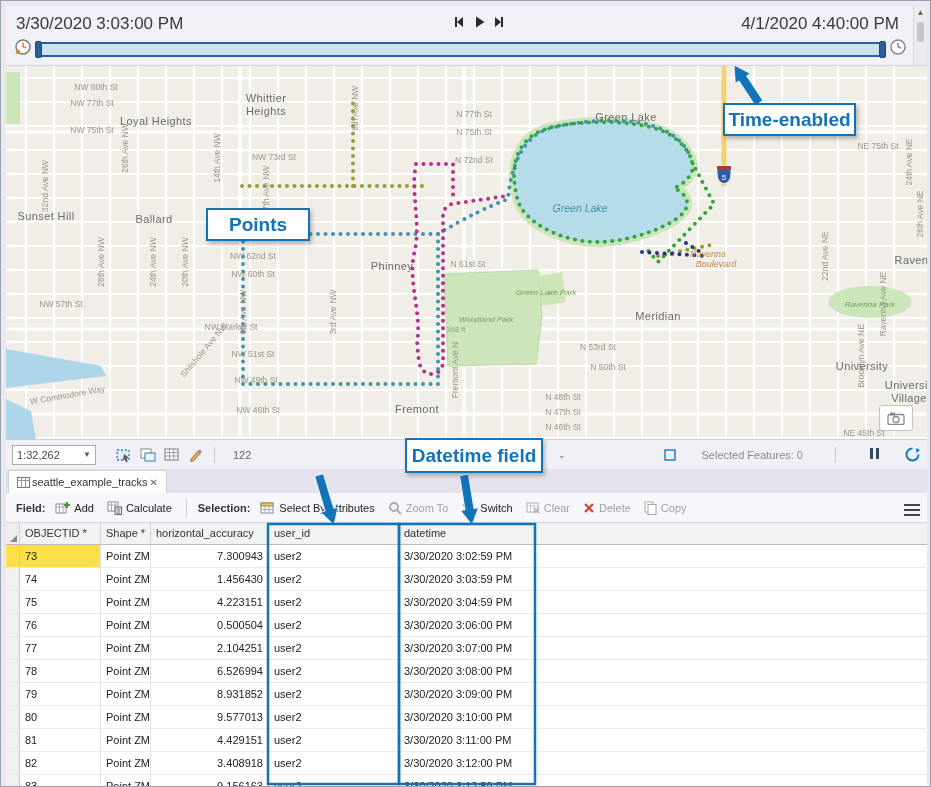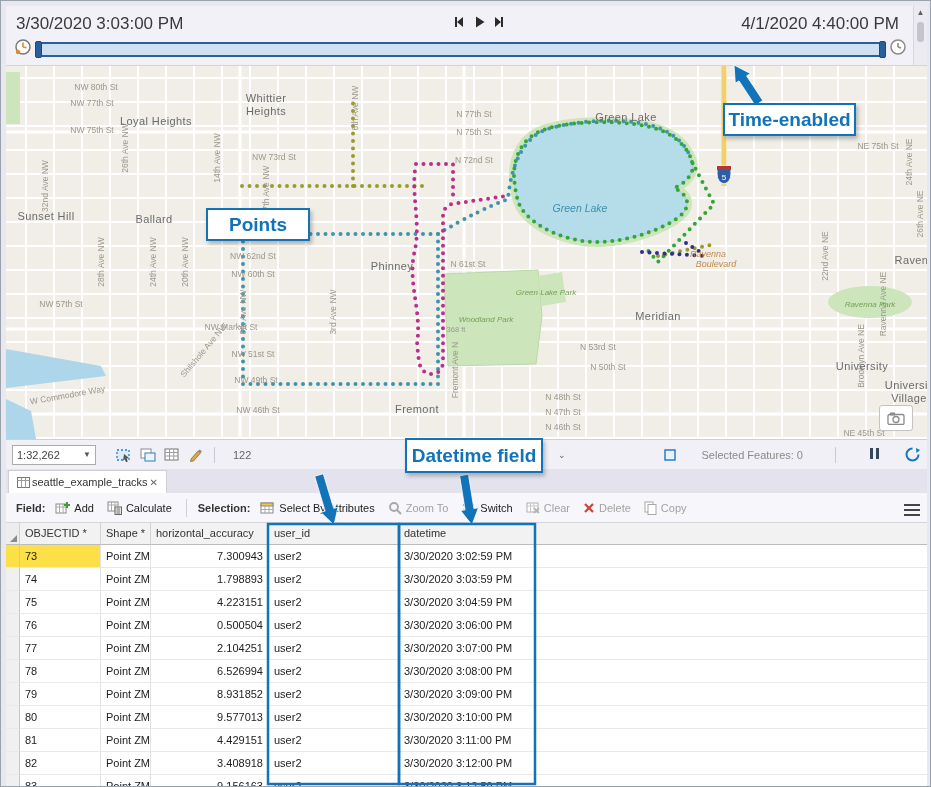--- a/index.html
+++ b/index.html
@@ -438,21 +438,21 @@
           <div class="tcell c1">Point ZM</div>
           <div class="tcell c2 num">7.300943</div>
           <div class="tcell c3">user2</div>
           <div class="tcell c4">3/30/2020 3:02:59 PM</div>
           <div class="tcell fill"></div>
         </div>
         <div class="trow">
           <div class="tcell selcell"></div>
           <div class="tcell c0">74</div>
           <div class="tcell c1">Point ZM</div>
-          <div class="tcell c2 num">1.798893</div>
+          <div class="tcell c2 num">1.456430</div>
           <div class="tcell c3">user2</div>
           <div class="tcell c4">3/30/2020 3:03:59 PM</div>
           <div class="tcell fill"></div>
         </div>
         <div class="trow">
           <div class="tcell selcell"></div>
           <div class="tcell c0">75</div>
           <div class="tcell c1">Point ZM</div>
           <div class="tcell c2 num">4.223151</div>
           <div class="tcell c3">user2</div>

